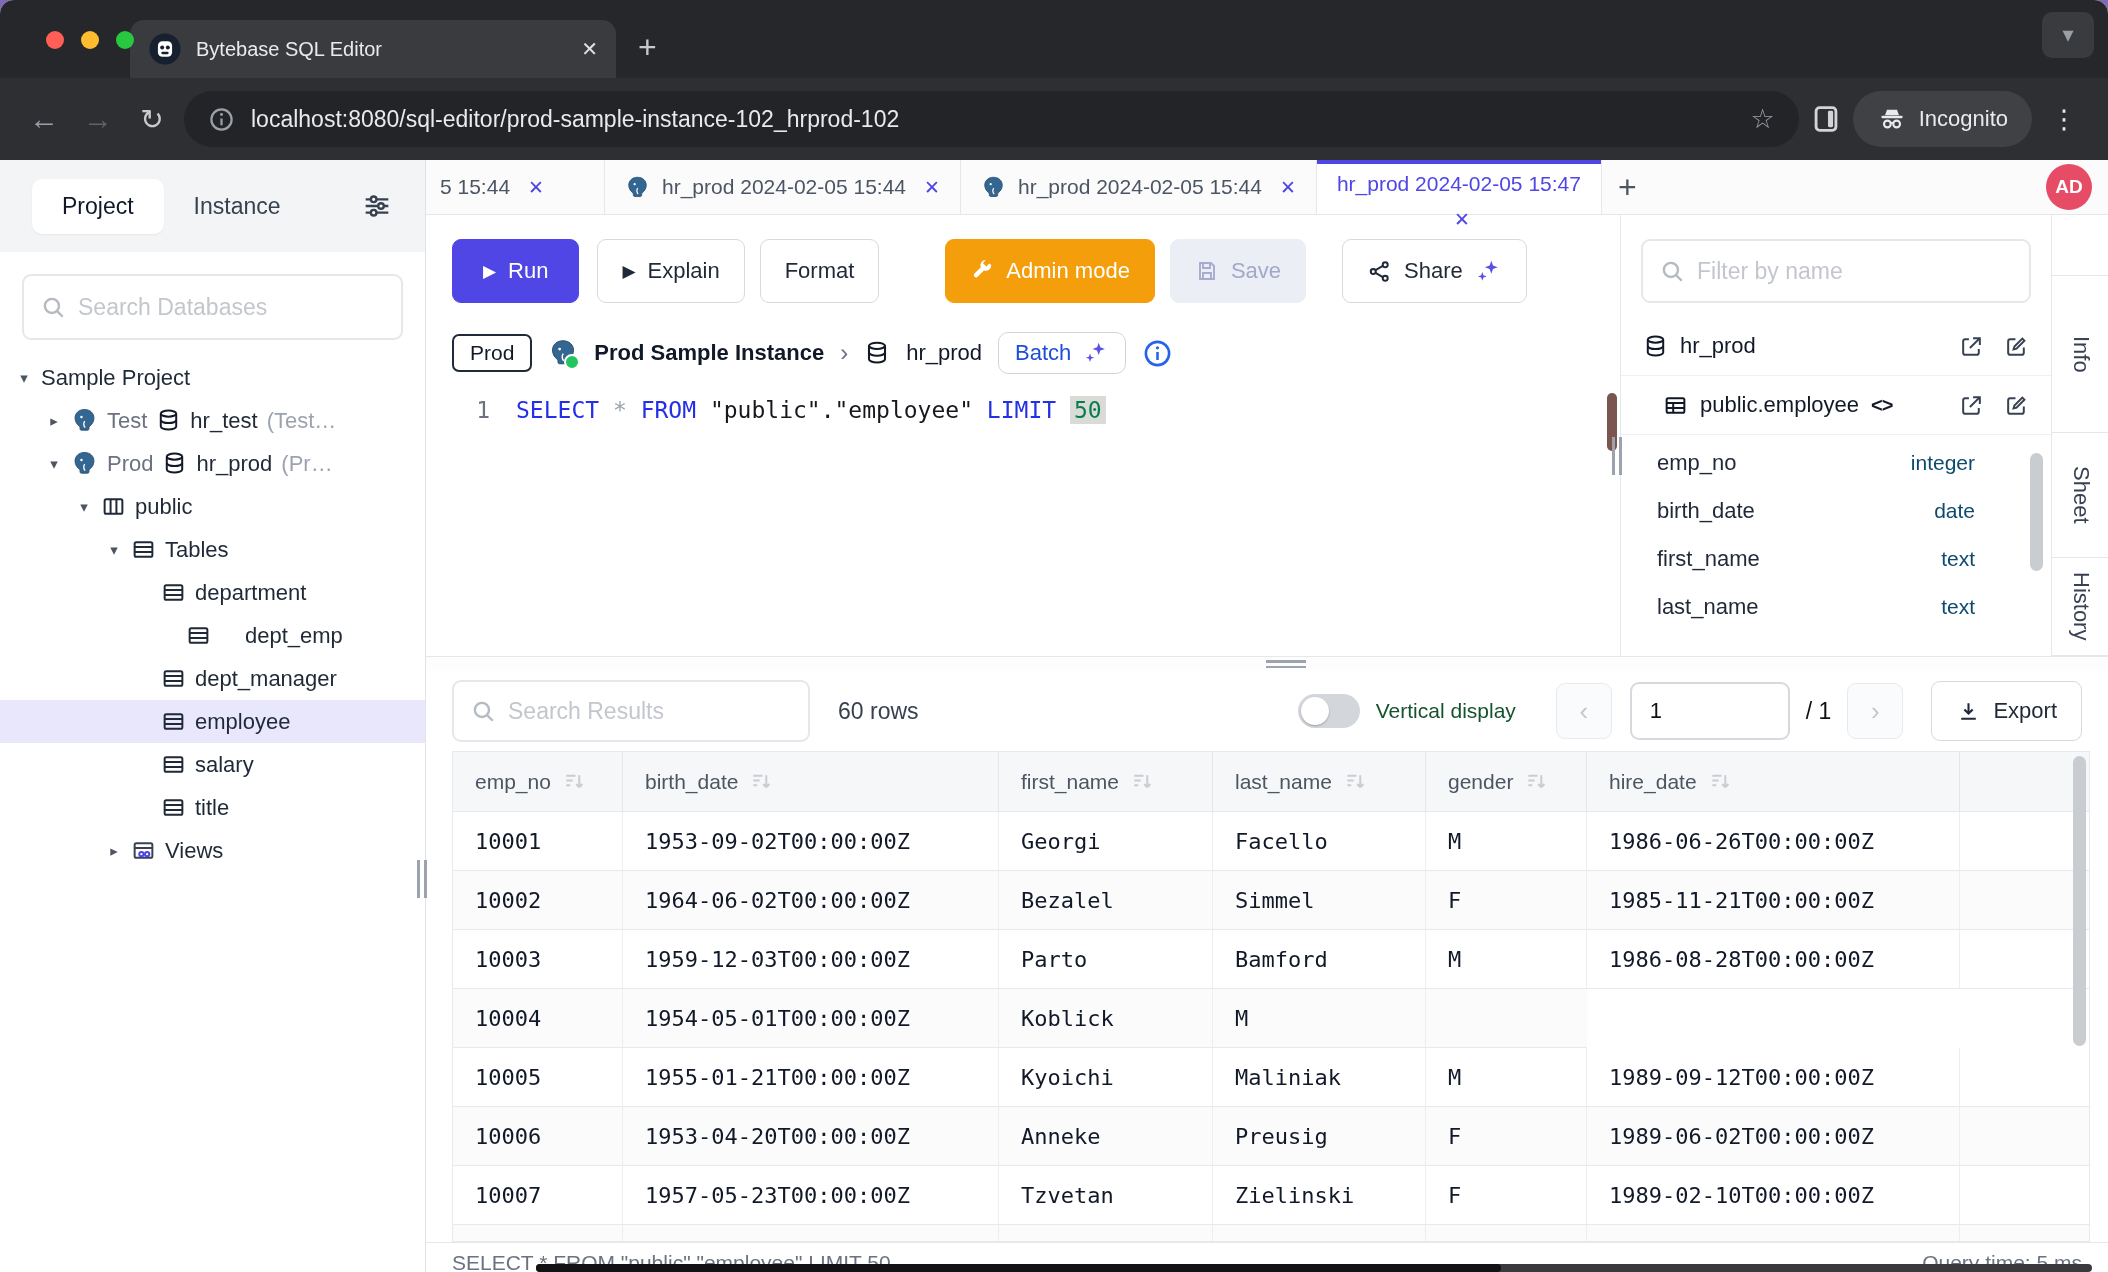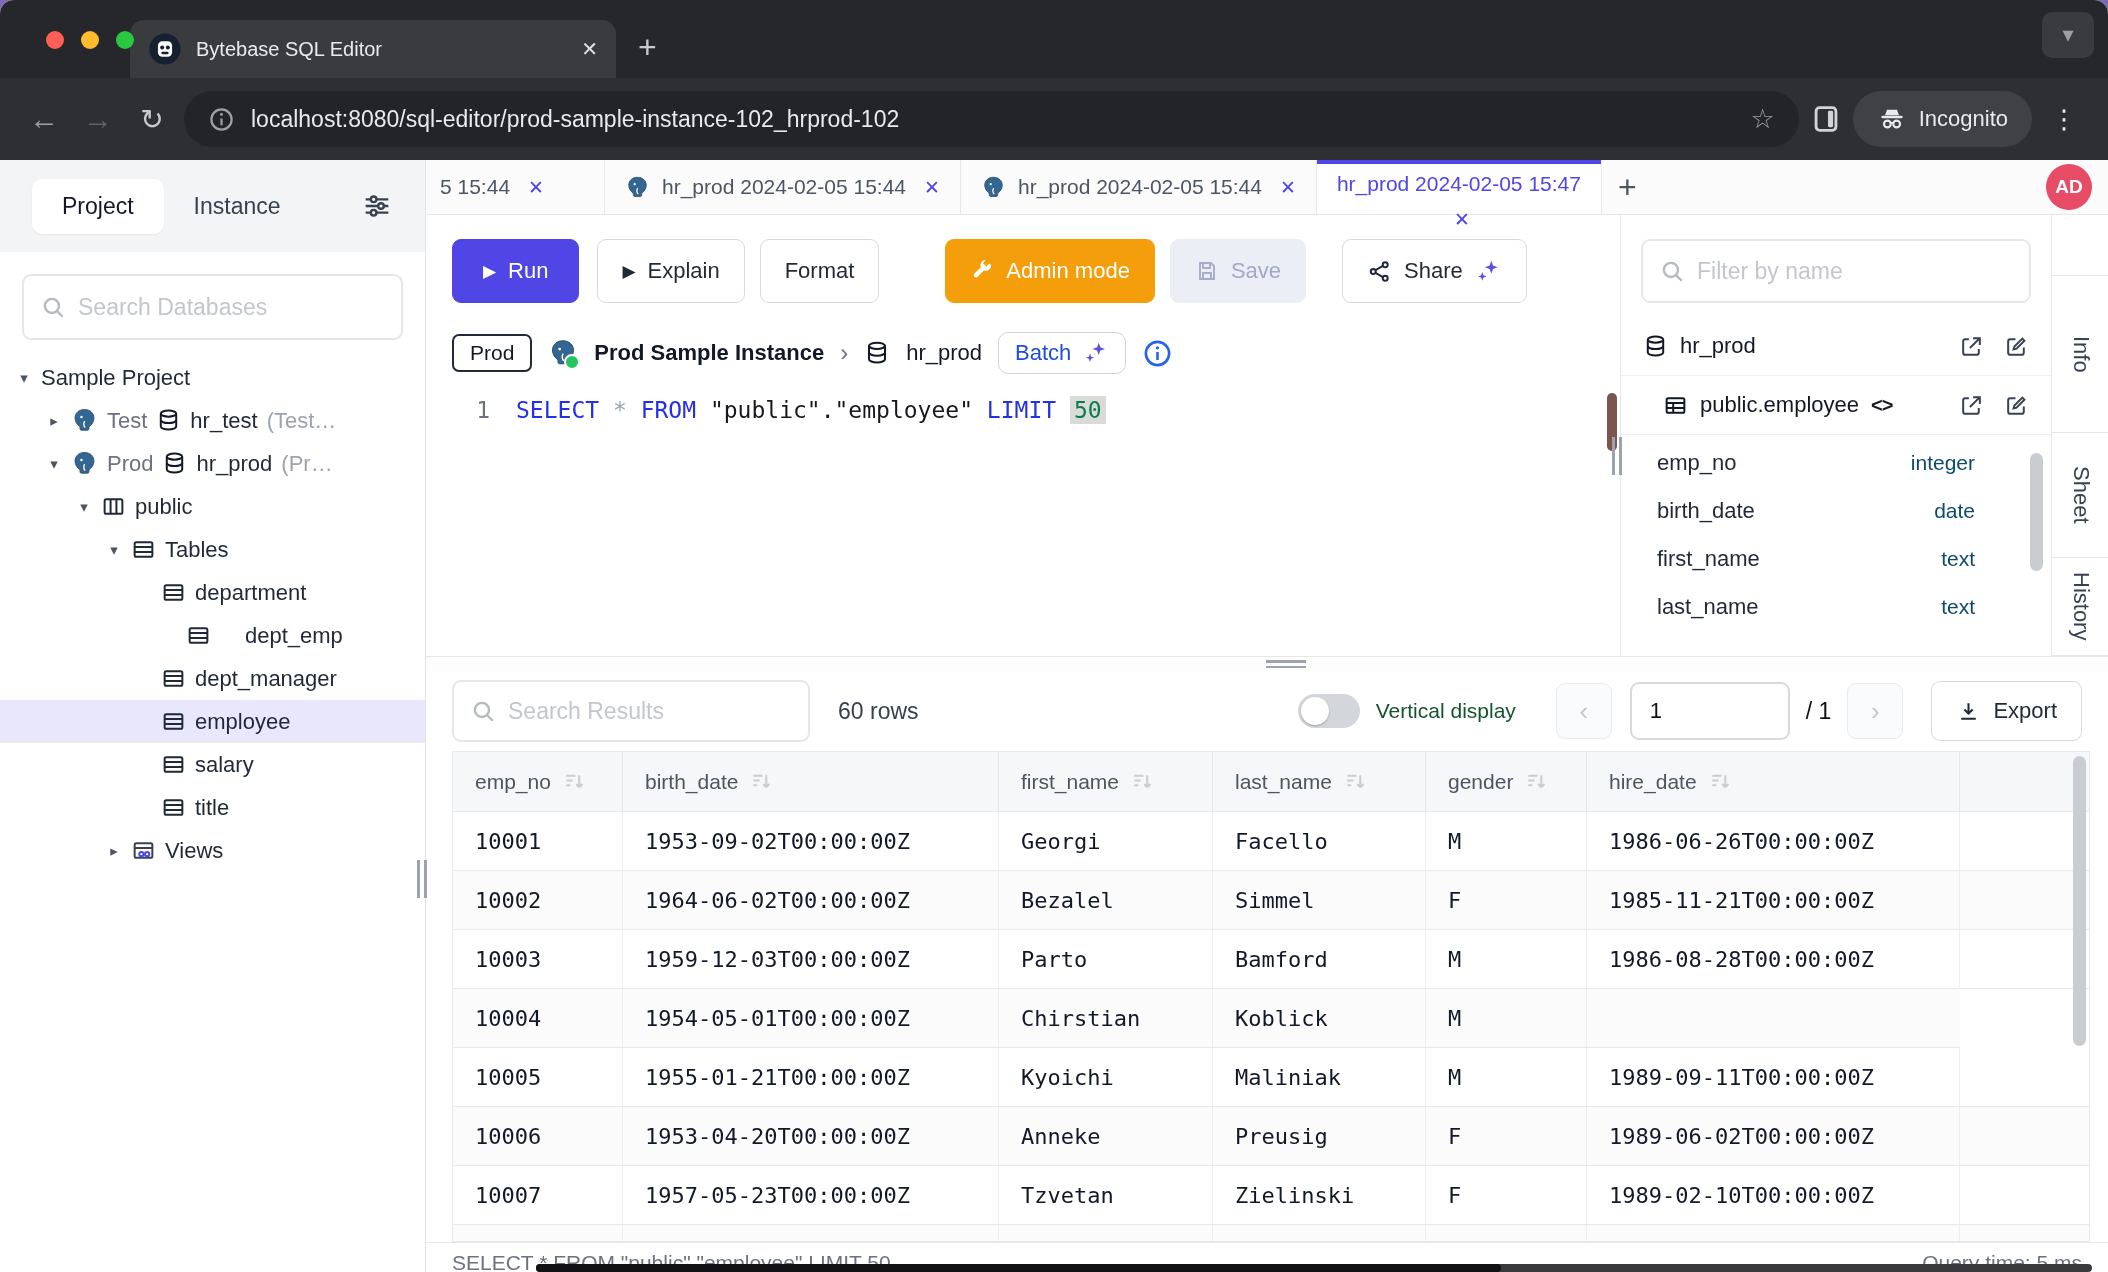--- a/index.html
+++ b/index.html
@@ -640,32 +640,31 @@
                 <div class="rt-cell">1959-12-03T00:00:00Z</div>
                 <div class="rt-cell">Parto</div>
                 <div class="rt-cell">Bamford</div>
                 <div class="rt-cell">M</div>
                 <div class="rt-cell">1986-08-28T00:00:00Z</div>
                 <div class="rt-cell"></div>
               </div>
               <div class="rt-row">
                 <div class="rt-cell">10004</div>
                 <div class="rt-cell">1954-05-01T00:00:00Z</div>
-                <div class="rt-cell">Chirstian</div>
                 <div class="rt-cell">Koblick</div>
                 <div class="rt-cell">M</div>
                 <div class="rt-cell"></div>
               </div>
               <div class="rt-row">
                 <div class="rt-cell">10005</div>
                 <div class="rt-cell">1955-01-21T00:00:00Z</div>
                 <div class="rt-cell">Kyoichi</div>
                 <div class="rt-cell">Maliniak</div>
                 <div class="rt-cell">M</div>
-                <div class="rt-cell">1989-09-11T00:00:00Z</div>
+                <div class="rt-cell">1989-09-12T00:00:00Z</div>
                 <div class="rt-cell"></div>
               </div>
               <div class="rt-row">
                 <div class="rt-cell">10006</div>
                 <div class="rt-cell">1953-04-20T00:00:00Z</div>
                 <div class="rt-cell">Anneke</div>
                 <div class="rt-cell">Preusig</div>
                 <div class="rt-cell">F</div>
                 <div class="rt-cell">1989-06-02T00:00:00Z</div>
                 <div class="rt-cell"></div>

